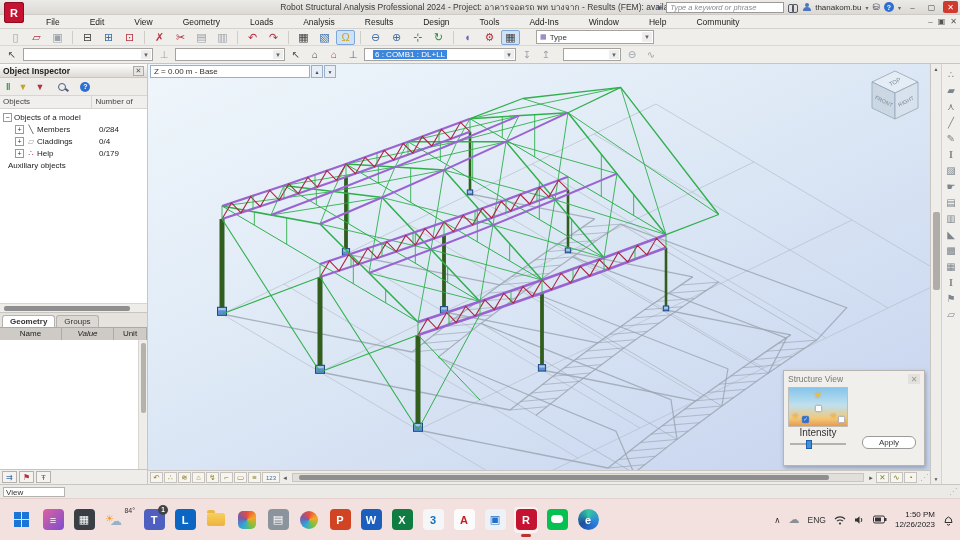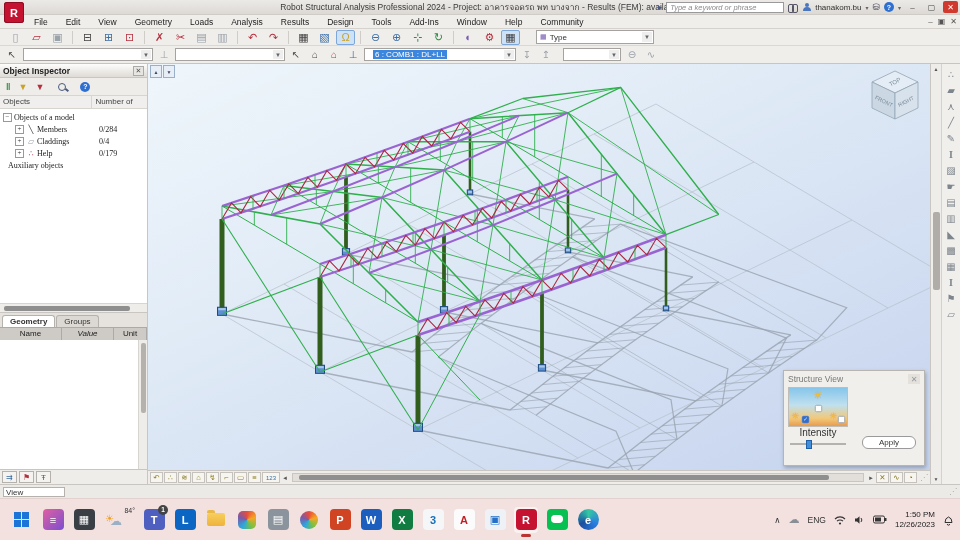--- a/index.html
+++ b/index.html
@@ -28,21 +28,21 @@
     border-radius:4px 4px 0 0; background:#4a76c0; }
   .binoc { width:10px; height:7px; position:relative; }
   .binoc:before,.binoc:after { content:""; position:absolute; top:0; width:4px; height:7px;
     border:1px solid #556; border-radius:2px; }
   .binoc:before{left:0;} .binoc:after{right:0;}
   .cart { font-size:9px; color:#556; }
 
   
   #menubar { height:14px; background:#f0eeeb; border-bottom:1px solid #d5d2cd;
     display:flex; align-items:center; padding-left:32px; gap:14px; position:relative; }
-  .menu-item { font-size:8.5px; color:#222; padding:9px 2px; }
+  .menu-item { font-size:8.5px; color:#222; padding:9px 2px;margin-left:12px; }
   #mdi-controls { position:absolute; right:3px; display:flex; gap:5px; color:#555; font-size:8px; }
 
   
   #tb1 { height:17px; background:#f0eeeb; border-bottom:1px solid #dbd8d3;
     display:flex; align-items:center; padding-left:6px; gap:2px; }
   #tb2 { height:18px; background:#f0eeeb; border-bottom:1px solid #c8c5c0;
     display:flex; align-items:center; padding-left:4px; gap:3px; }
   .ico { width:19px; height:15px; display:flex; align-items:center; justify-content:center;
     font-size:11px; color:#607080; }
   .ico.sm { width:16px; font-size:10px; }
@@ -71,21 +71,21 @@
   .mag { width:8px; height:8px; border:1.5px solid #4a5a80; border-radius:50%; position:relative; }
   .mag:after { content:""; position:absolute; width:4px; height:1.5px; background:#4a5a80;
     right:-4px; bottom:-1px; transform:rotate(40deg); }
   .helpc { width:10px; height:10px; border-radius:50%; background:#2f6fd0; color:#fff;
     font-size:7px; font-weight:bold; display:flex; align-items:center; justify-content:center; }
   #oi-cols { height:13px; display:flex; background:#f0efed; border-bottom:1px solid #d8d5d0;
     font-size:8px; color:#444; }
   #oi-cols div { padding:1px 3px; }
   #oi-cols .c1 { width:96px; border-right:1px solid #d8d5d0; }
   #oi-tree { background:#fff; padding:2px 0; }
-  .trow { height:12px; display:flex; align-items:center; font-size:8px; color:#222;font-family:Liberation Serif, serif; }
+  .trow { height:12px; display:flex; align-items:center; font-size:8px; color:#222; }
   .exp { width:9px; height:9px; border:1px solid #999; background:#fff; font-size:7px; line-height:7px;
     text-align:center; color:#333; margin-right:2px; flex:none; }
   .tick-ic { width:10px; font-size:8px; margin-right:1px; text-align:center; flex:none; }
   .tcount { margin-left:auto; width:48px; font-size:8px; color:#222; }
   #oi-fill { flex:1; background:#fff; }
   #oi-hscroll { height:9px; background:#efede9; border-top:1px solid #d8d5d0; position:relative; }
   #oi-hscroll .thumb { position:absolute; left:4px; top:2px; width:126px; height:5px; background:#8f8f8f; border-radius:2px; }
   #oi-tabs { height:15px; display:flex; align-items:flex-end; background:#e6e3de; border-top:1px solid #c9c6c1; padding-left:2px; gap:1px; }
   .tab { font-size:8px; padding:1px 7px 1px; border:1px solid #b5b2ad; border-bottom:none;
     border-radius:3px 3px 0 0; background:#dcd9d4; color:#333; }
@@ -600,20 +600,23 @@
           <line x1="518" y1="183.6705" x2="518" y2="170.6705" stroke="#2fb04c" stroke-width="0.9"></line>
           <line x1="270" y1="366" x2="172" y2="213" stroke="#2fb04c" stroke-width="1.1"></line>
           <line x1="270" y1="271" x2="172" y2="308" stroke="#2fb04c" stroke-width="1.1"></line>
           <line x1="172" y1="308" x2="74" y2="155" stroke="#2fb04c" stroke-width="1.1"></line>
           <line x1="172" y1="213" x2="74" y2="250" stroke="#2fb04c" stroke-width="1.1"></line>
           <line x1="270" y1="366" x2="332" y2="250.5" stroke="#2fb04c" stroke-width="1"></line>
           <line x1="270" y1="271" x2="332" y2="336" stroke="#2fb04c" stroke-width="1"></line>
         </svg>
 
       <div id="level-bar">
+        <div id="level-combo">
+          <span>Z = 0.00 m - Base</span>
+        </div>
         <span class="spin">▲</span>
         <span class="spin">▼</span>
       </div>
 
       <svg id="viewcube" width="58" height="60" viewBox="0 0 58 60">
         <polygon points="29,4 52,15 29,26 6,15" fill="#e4edf5" stroke="#93a4b5" stroke-width="0.8"></polygon>
         <polygon points="6,15 29,26 29,52 6,41" fill="#cbd8e4" stroke="#93a4b5" stroke-width="0.8"></polygon>
         <polygon points="52,15 29,26 29,52 52,41" fill="#d7e2ec" stroke="#93a4b5" stroke-width="0.8"></polygon>
         <text x="29" y="17" font-size="6" fill="#7a8a9a" text-anchor="middle" transform="rotate(-27 29 15) skewX(0)">TOP</text>
         <text x="17" y="36" font-size="5.5" fill="#7a8a9a" text-anchor="middle" transform="rotate(27 17 36)">FRONT</text>

